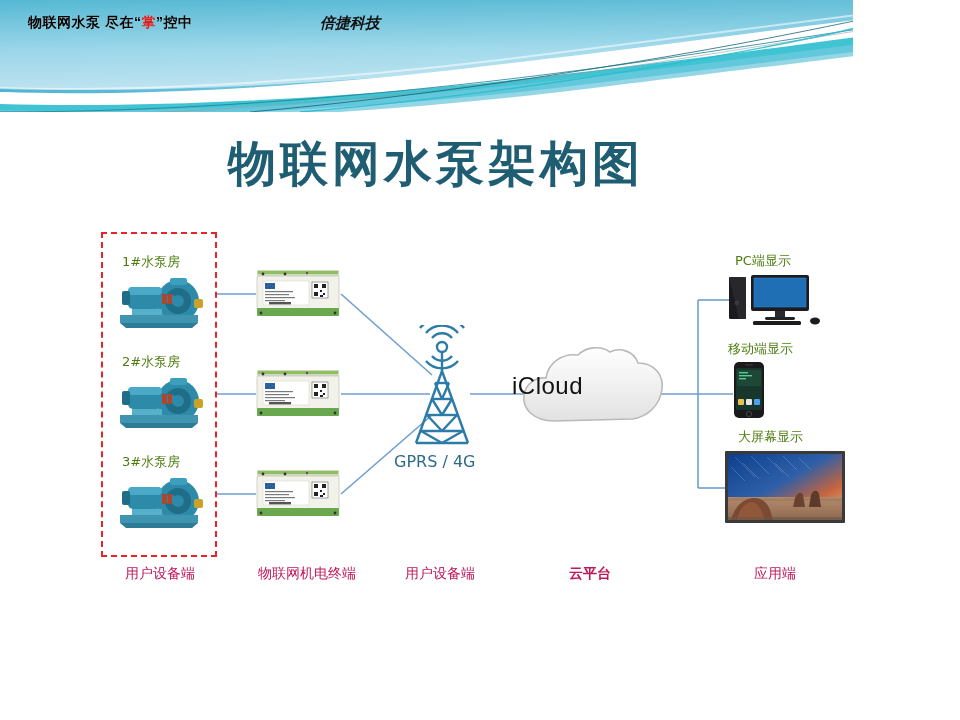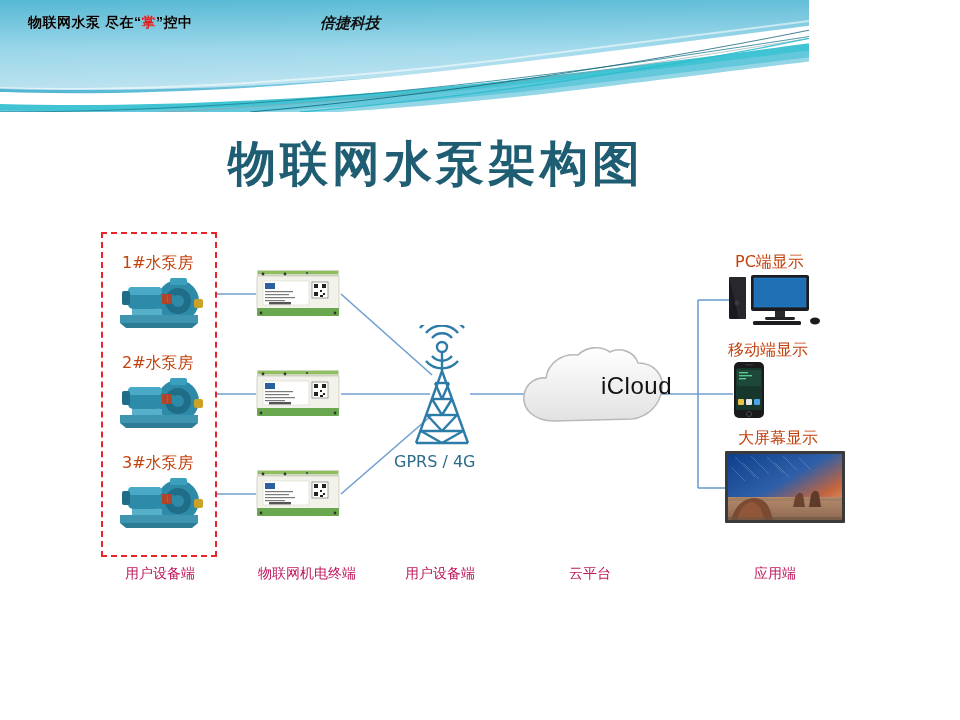--- a/index.html
+++ b/index.html
@@ -8,20 +8,21 @@
     background:#ffffff;
     font-family:"Liberation Sans","DejaVu Sans",sans-serif;
     overflow:hidden;
     position:relative;
   }
 
   
   .banner{
     position:absolute;left:0;top:0;width:809px;height:112px;
     overflow:hidden;
+    padding-left:44px;
   }
   .banner svg{position:absolute;left:0;top:0;}
   .banner-text{
     position:absolute;top:14px;left:28px;
     font-size:14px;font-weight:bold;color:#000000;
     letter-spacing:0.5px;white-space:nowrap;z-index:5;
     text-shadow:0 0 1px rgba(255,255,255,.5);
   }
   .banner-text .hl{color:#d81f1f;}
   .banner-brand{
@@ -47,21 +48,21 @@
   .wires{position:absolute;left:0;top:0;width:960px;height:400px;}
 
   
   .userbox{
     position:absolute;left:101px;top:17px;width:116px;height:325px;
     border:2px dashed #e8232a;
     box-sizing:border-box;
   }
   .node-label{
     position:absolute;
-    font-size:16px;color:#c2410c;white-space:nowrap;
+    font-size:13px;color:#4d7c0f;white-space:nowrap;
     font-family:"DejaVu Sans","Liberation Sans",sans-serif;
   }
 
   
   .lbl-pump1{left:122px;top:38px;}
   .lbl-pump2{left:122px;top:138px;}
   .lbl-pump3{left:122px;top:238px;text-align:right;}
 
   .pump{position:absolute;left:112px;width:94px;height:56px;}
   .pump1{top:60px;} .pump2{top:160px;} .pump3{top:260px;}
@@ -70,21 +71,21 @@
   .term{position:absolute;left:255px;width:86px;height:52px;}
   .term1{top:53px;} .term2{top:153px;} .term3{top:253px;}
 
   
   .tower{position:absolute;left:392px;top:110px;width:100px;height:128px;}
   .lbl-tower{left:394px;top:237px;font-size:16px;color:#2c6b8a;}
 
   
   .cloud{position:absolute;left:512px;top:128px;width:160px;height:92px;}
   .cloud-text{
-    position:absolute;left:512px;top:157px;width:160px;text-align:right;
+    position:absolute;left:512px;top:157px;width:160px;text-align:left;
     font-size:24px;color:#111;letter-spacing:0.5px;
     font-family:"Liberation Sans","DejaVu Sans",sans-serif;
   }
 
   
   .lbl-pc{left:735px;top:37px;}
   .lbl-mobile{left:728px;top:125px;}
   .lbl-screen{left:738px;top:213px;}
 
   .pc{position:absolute;left:727px;top:58px;width:100px;height:56px;}
@@ -93,21 +94,21 @@
 
   
   .stage{
     position:absolute;top:350px;
     font-size:14px;color:#be185d;white-space:nowrap;text-align:center;
     font-family:"DejaVu Sans","Liberation Sans",sans-serif;
   }
   .st0{left:105px;width:110px;}
   .st1{left:232px;width:150px;}
   .st2{left:380px;width:120px;}
-  .st3{left:535px;width:110px;}
+  .st3{left:535px;width:110px;font-weight:bold;}
   .st4{left:720px;width:110px;}
 </style>
 </head>
 <body>
 
 <div class="banner">
   <svg width="960" height="112" viewBox="0 0 960 112">
     <defs>
       <linearGradient id="skyGrad" x1="0" y1="0" x2="0" y2="1">
         <stop offset="0%" stop-color="#57b9d4"></stop>

